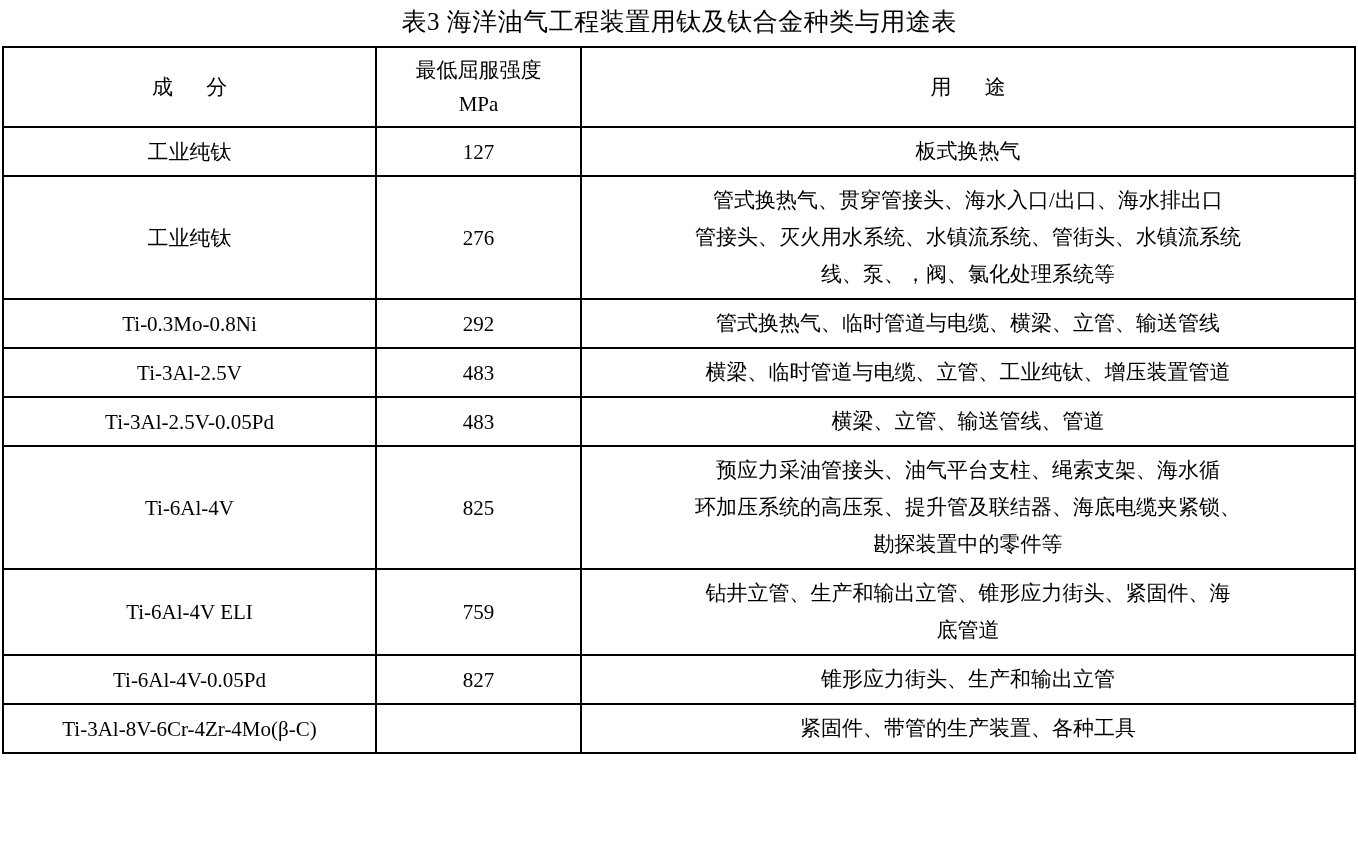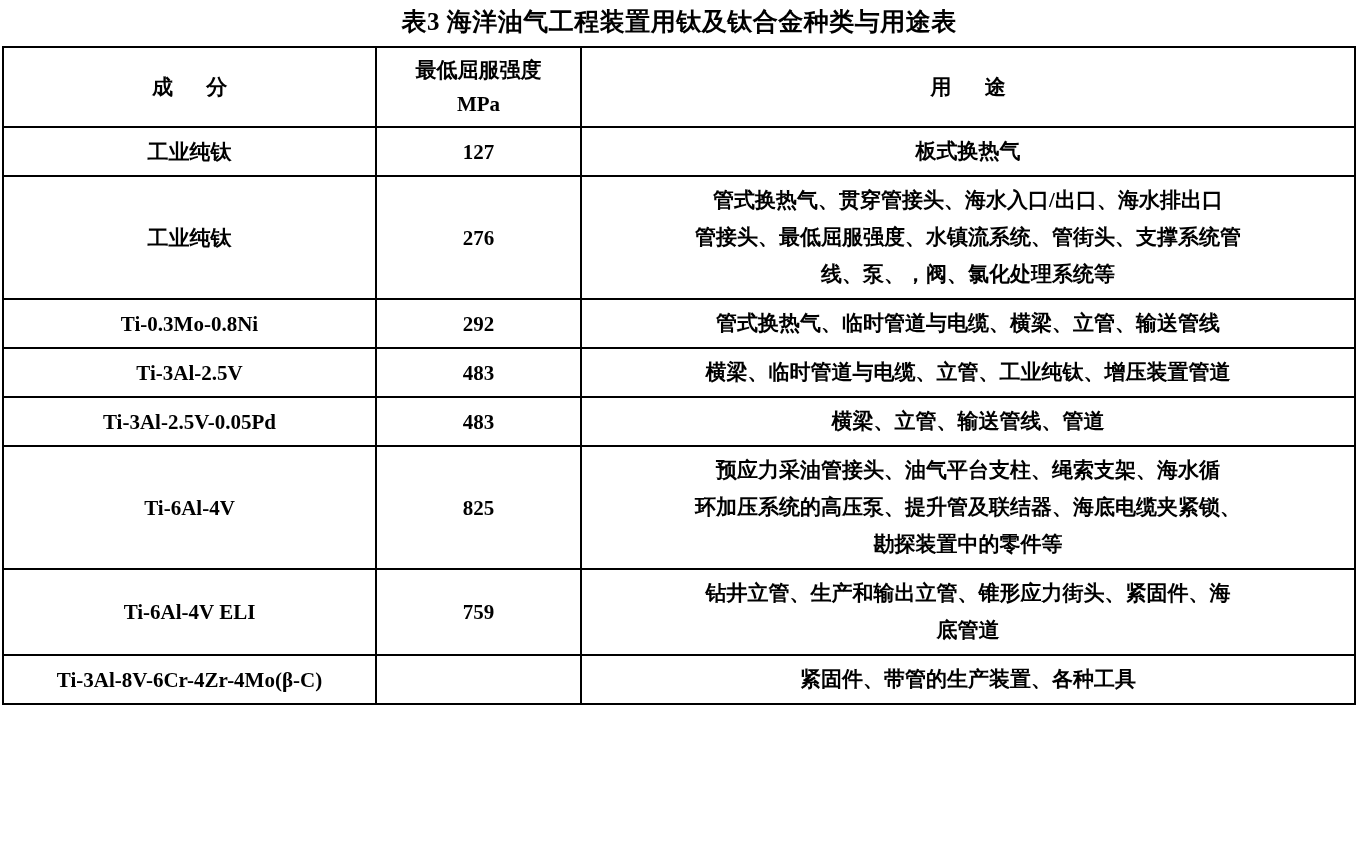--- a/index.html
+++ b/index.html
@@ -12,21 +12,20 @@
     height: 863px;
     font-family: "Liberation Serif", "DejaVu Serif", serif;
     color: #000000;
     overflow: hidden;
   }
   .page {
     width: 1358px;
     height: 863px;
     position: relative;
     box-sizing: border-box;
-    font-weight: bold;
   }
   .table-title {
     text-align: center;
     font-size: 25px;
     line-height: 40px;
     padding-top: 2px;
     padding-bottom: 4px;
     letter-spacing: 0.5px;
     font-family: "Liberation Serif", "DejaVu Serif", serif;
   }
@@ -101,21 +100,21 @@
         <td class="usage-cell">
           <span class="line">板式换热气</span>
         </td>
       </tr>
 
       <tr>
         <td>工业纯钛</td>
         <td>276</td>
         <td class="usage-cell">
           <span class="line">管式换热气、贯穿管接头、海水入口/出口、海水排出口</span>
-          <span class="line">管接头、最低屈服强度、水镇流系统、管街头、支撑系统管</span>
+          <span class="line">管接头、灭火用水系统、水镇流系统、管街头、水镇流系统</span>
           <span class="line">线、泵、，阀、氯化处理系统等</span>
         </td>
       </tr>
 
       <tr>
         <td>Ti-0.3Mo-0.8Ni</td>
         <td>292</td>
         <td class="usage-cell">
           <span class="line">管式换热气、临时管道与电缆、横梁、立管、输送管线</span>
         </td>
@@ -149,20 +148,27 @@
 
       <tr>
         <td>Ti-6Al-4V ELI</td>
         <td>759</td>
         <td class="usage-cell">
           <span class="line">钻井立管、生产和输出立管、锥形应力街头、紧固件、海</span>
           <span class="line">底管道</span>
         </td>
       </tr>
 
+      <tr>
+        <td>Ti-6Al-4V-0.05Pd</td>
+        <td>827</td>
+        <td class="usage-cell">
+          <span class="line">锥形应力街头、生产和输出立管</span>
+        </td>
+      </tr>
 
       <tr>
         <td class="tight nowrap">Ti-3Al-8V-6Cr-4Zr-4Mo(β-C)</td>
         <td></td>
         <td class="usage-cell">
           <span class="line">紧固件、带管的生产装置、各种工具</span>
         </td>
       </tr>
     </tbody>
   </table>

